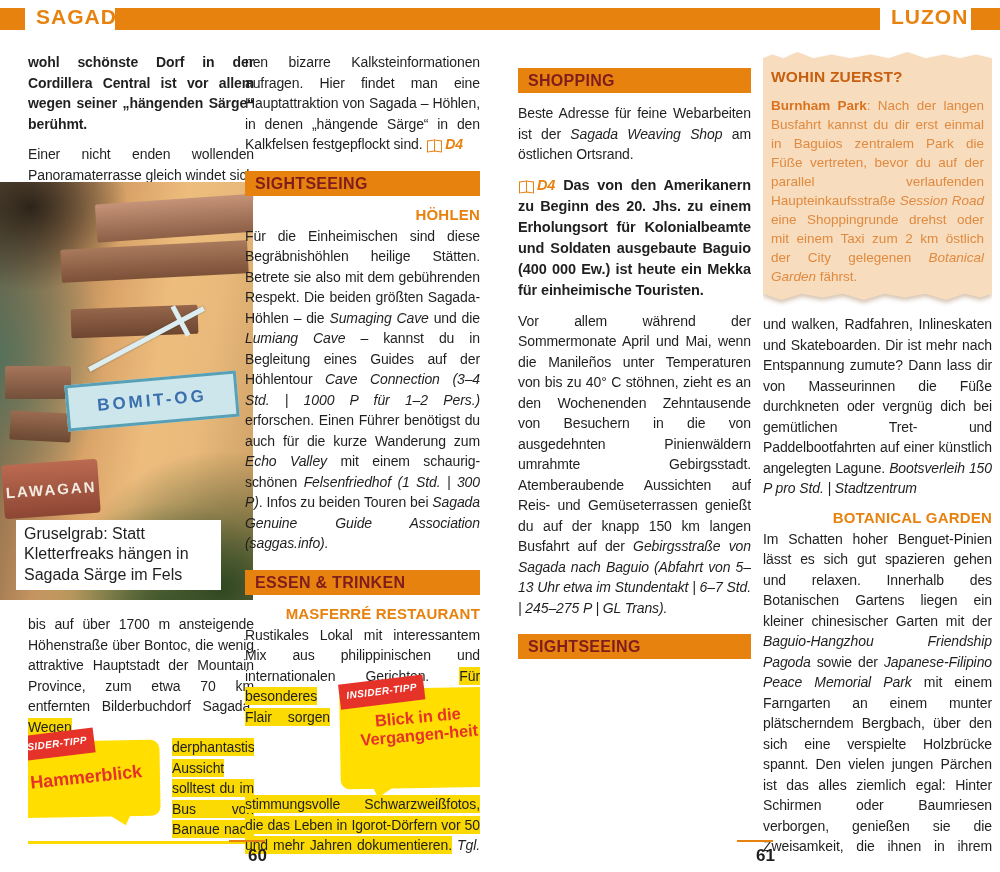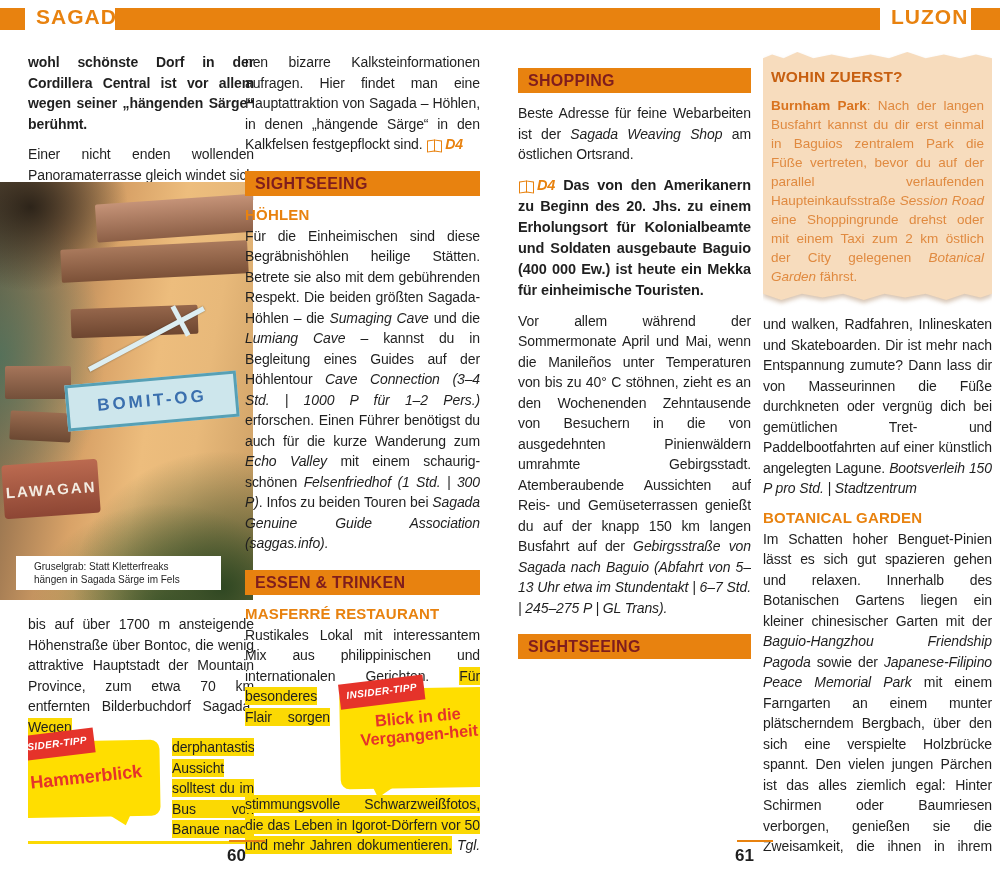--- a/index.html
+++ b/index.html
@@ -17,21 +17,21 @@
     -webkit-hyphens:auto;letter-spacing:-0.1px;margin-bottom:10px;}
   .b{font-weight:bold;margin-top:48px;}
   .i{font-style:italic;}
   .ac{color:var(--orange);font-style:italic;font-weight:bold;}
   .hl{background:var(--yellow);padding:1px 0;box-decoration-break:clone;
     -webkit-box-decoration-break:clone;}
   .lead{font-size:15px;line-height:21.5px;font-weight:bold;text-align:justify;margin-bottom:0;}
   .secbar{background:var(--orange);color:#7f1d1d;font-weight:bold;font-size:16px;
     letter-spacing:.3px;padding:4px 10px 3px;margin:16px 0 10px;}
   .subhead{color:var(--orange);font-weight:bold;font-size:15px;margin:8px 0 3px;
-    letter-spacing:.2px;display:flex;align-items:center;gap:5px;}
+    letter-spacing:.2px;display:flex;align-items:center;gap:5px;justify-content:flex-end;}
   .bigtitle{color:var(--orange);font-weight:bold;font-size:34px;letter-spacing:1px;
     margin:24px 0 16px;}
   
   .photo{position:absolute;left:0;top:182px;width:253px;height:418px;overflow:hidden;
     background:
       radial-gradient(140px 120px at 12% 6%,rgba(35,28,20,.9),transparent 70%),
       radial-gradient(150px 230px at 0% 42%,rgba(70,115,95,.75),transparent 70%),
       radial-gradient(230px 210px at 88% 97%,rgba(42,68,32,.95),transparent 65%),
       radial-gradient(190px 150px at 65% 102%,rgba(60,92,44,.85),transparent 70%),
       linear-gradient(100deg,#6b5a42 0%,#a87f55 22%,#d9a368 40%,#edbd7d 58%,#e8b97a 74%,#c99c62 100%);}
@@ -45,21 +45,21 @@
     transform:rotate(62deg);box-shadow:0 0 2px rgba(0,0,0,.4);}
   .cross::after{content:"";position:absolute;left:-14px;top:24px;width:33px;height:5px;background:#ddeef2;}
   .sign{position:absolute;left:26%;top:47%;width:68%;height:11%;background:#cde6ec;
     border:3px solid #57a0b5;transform:rotate(-5deg);display:flex;align-items:center;
     justify-content:center;color:#3a6fae;font-weight:bold;font-size:17px;letter-spacing:3px;}
   .lawagan{position:absolute;left:1%;top:67%;width:38%;height:13%;
     background:linear-gradient(#bb6a50,#8d4634);border-radius:4px;display:flex;
     align-items:center;justify-content:center;transform:rotate(-4deg);color:#f3ece2;
     font-weight:bold;font-size:15px;letter-spacing:2px;}
   .photo-cap{position:absolute;left:16px;bottom:10px;background:#fff;color:#1f1f1f;
-    font-size:10px;line-height:1.3;padding:4px 18px;max-width:205px;}
+    font-size:16px;line-height:1.3;padding:4px 8px;max-width:205px;}
   
   .tip{position:relative;display:block;background:var(--tipyellow);border-radius:9px;}
   .tip-l{float:left;width:150px;height:76px;margin:4px 12px 4px -18px;transform:rotate(-1deg);}
   .tip-r{float:right;width:152px;height:100px;margin:2px -12px 6px 10px;transform:rotate(-1deg);}
   .tip::after{content:"";position:absolute;border:13px solid transparent;
     border-top-color:var(--tipyellow);bottom:-22px;}
   .tip-l::after{right:22px;transform:skewX(28deg);}
   .tip-r::after{left:24px;transform:skewX(-28deg);}
   .tip-label{position:absolute;top:-9px;left:0;background:var(--red);color:#fff;
     font-size:10px;font-weight:bold;font-style:italic;letter-spacing:.4px;
@@ -68,21 +68,21 @@
   .tip-l .tip-text{font-size:18px;padding-top:26px;transform:rotate(-5deg);}
   .tip-r .tip-text{font-size:16.5px;line-height:1.1;padding:20px 10px 0 14px;transform:rotate(-4deg);}
   
   .tornbox-wrap{filter:drop-shadow(0 3px 2px rgba(140,90,40,.35));margin-bottom:14px;}
   .tornbox{background:var(--boxbg);padding:16px 8px 14px;
     clip-path:polygon(0% 2.5%,4% 1%,9% 2.5%,15% 0%,22% 2.5%,30% 1%,38% 2.5%,47% 1%,55% 2.5%,63% 0%,71% 2.5%,79% 1%,86% 2.5%,93% 1%,100% 2.5%,100% 97.5%,95% 99%,88% 97.5%,80% 100%,71% 97.5%,62% 99%,53% 97.5%,44% 100%,35% 97.5%,26% 99%,17% 97.5%,8% 100%,0% 97.5%);}
   .tornbox h3{color:var(--orange-dk);font-size:15.5px;letter-spacing:.2px;margin-bottom:10px;}
   .tornbox p{font-size:13.5px;line-height:19px;text-align:justify;color:var(--boxtext);hyphens:auto;}
   .tornbox .b{color:#d9731f;}
   
-  .pagenum{position:absolute;bottom:6px;width:40px;text-align:left;font-weight:bold;font-size:17px;}
+  .pagenum{position:absolute;bottom:6px;width:40px;text-align:right;font-weight:bold;font-size:17px;}
   .pagenum::before{content:"";display:block;width:36px;height:2.5px;background:var(--orange);
     margin:0 auto 4px;}
   
   .inline-icon{display:inline-block;vertical-align:-1px;}
   .map-icon{width:15px;height:10px;position:relative;margin:0 3px 0 1px;}
   .map-icon::before,.map-icon::after{content:"";position:absolute;top:0;width:6px;height:10px;
     border:1.5px solid var(--orange);}
   .map-icon::before{left:0;transform:skewY(-8deg);}
   .map-icon::after{left:7px;transform:skewY(8deg);}
 </style>

